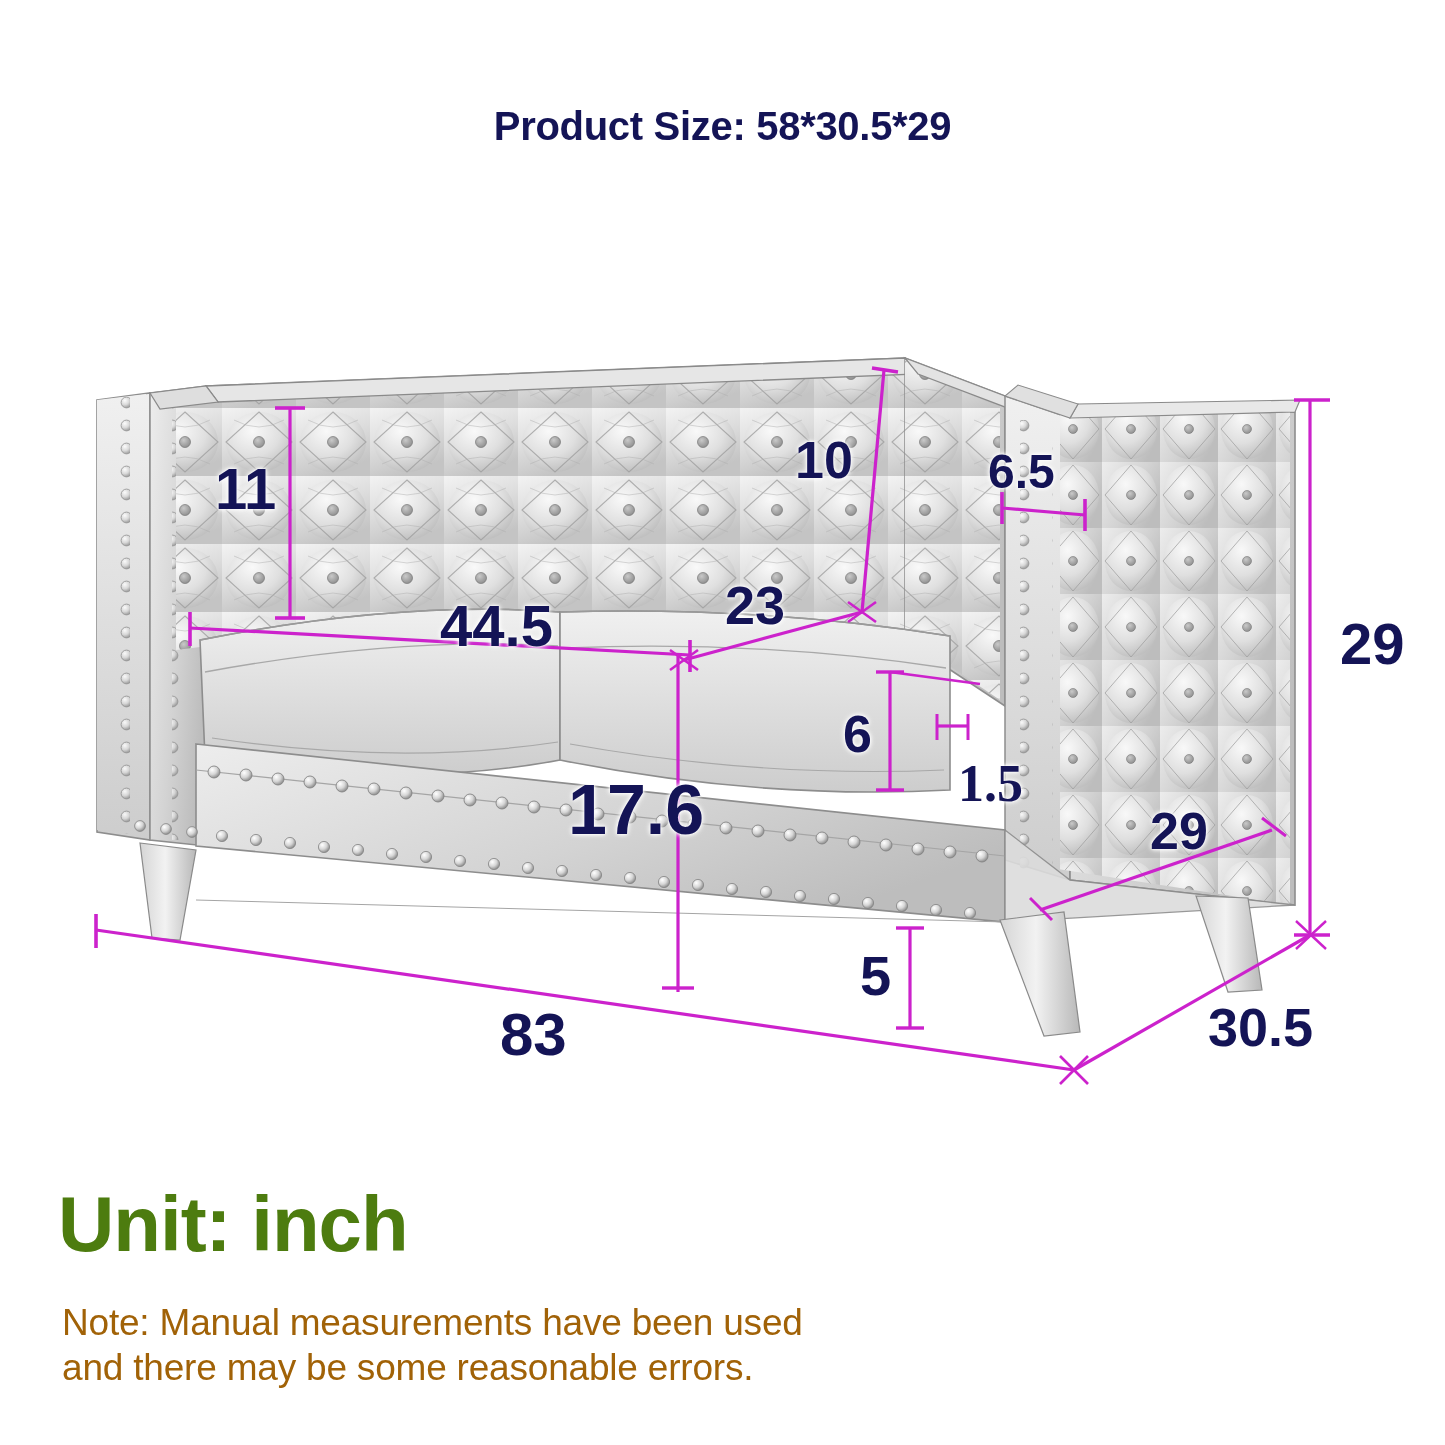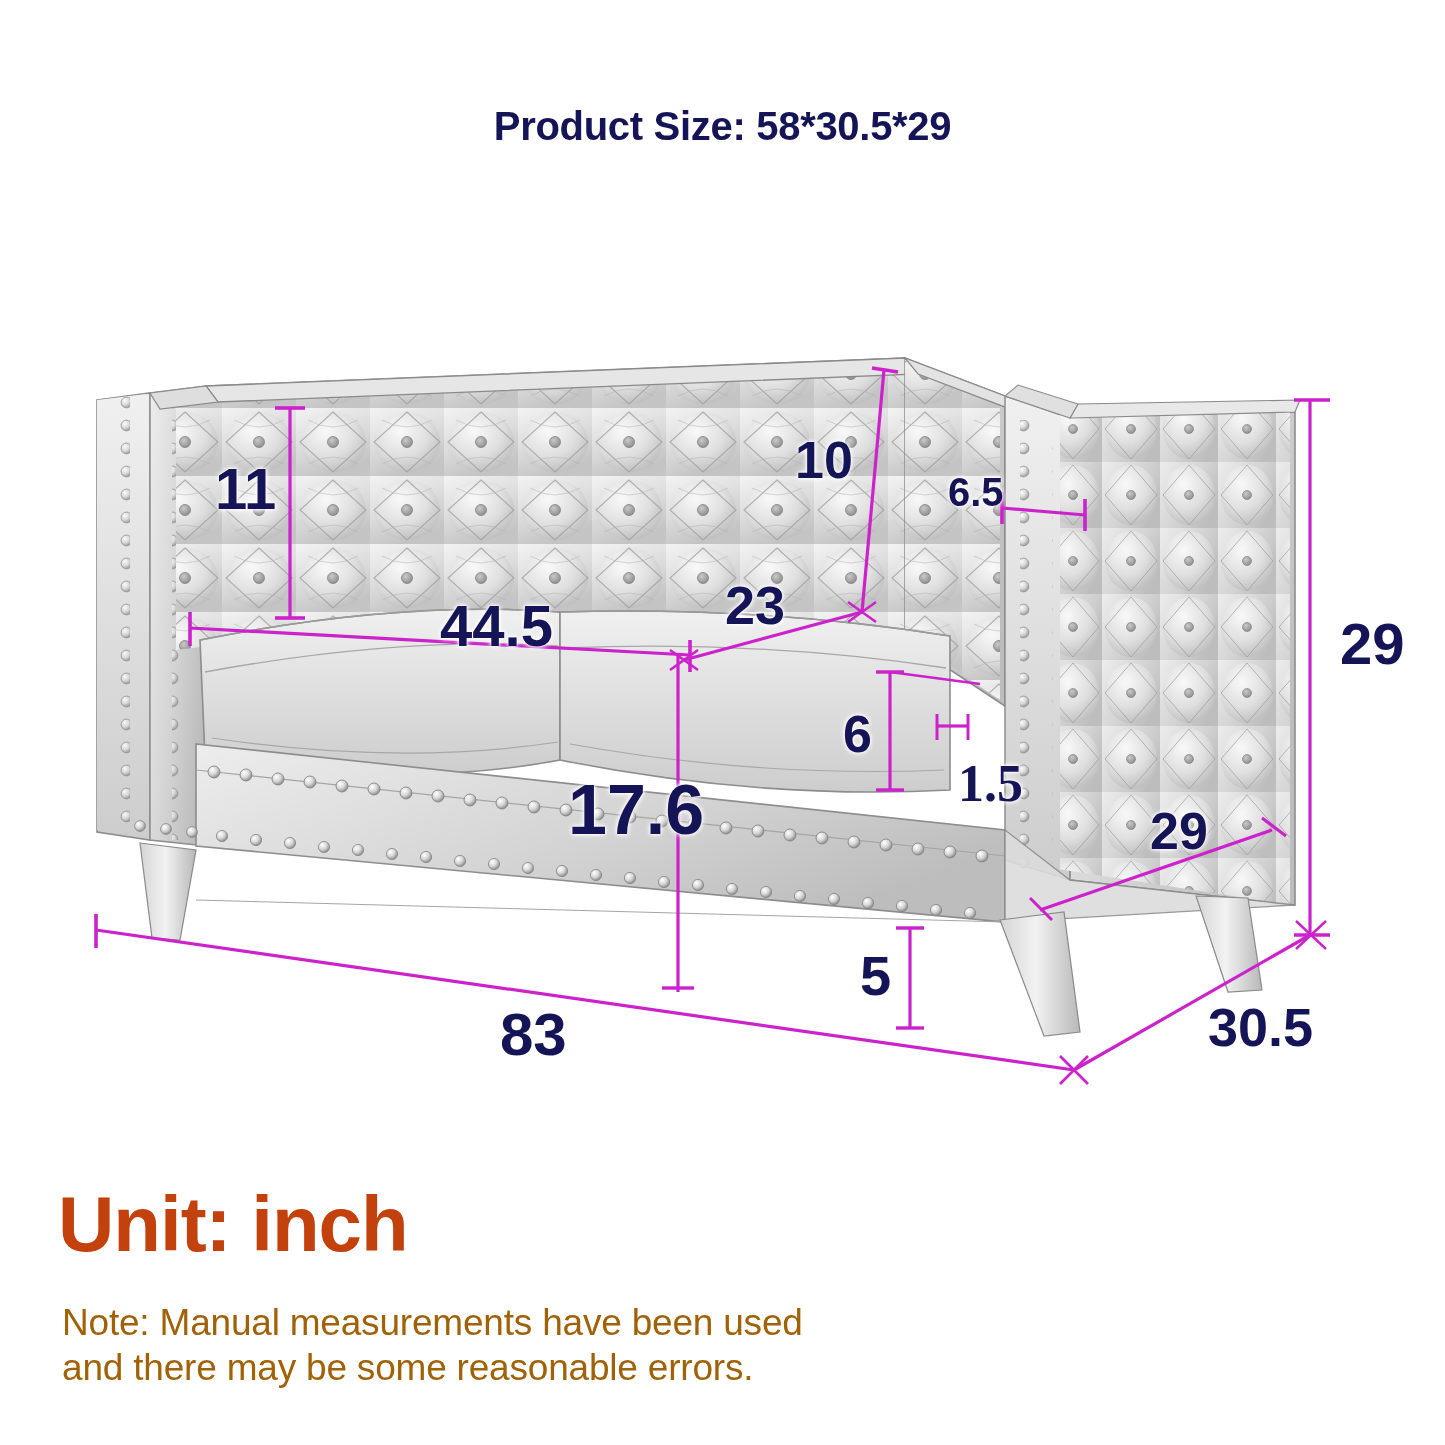--- a/index.html
+++ b/index.html
@@ -13,21 +13,21 @@
   .title{
     position:absolute;left:0;right:0;top:104px;
     text-align:center;
     font-size:40px;font-weight:bold;letter-spacing:-0.3px;
     color:#141456;
     font-family:"Liberation Sans","DejaVu Sans",sans-serif;
   }
 
   .unit{
     position:absolute;left:58px;top:1185px;
-    font-size:78px;font-weight:bold;color:#c2410c;
+    font-size:78px;font-weight:bold;color:#4d7c0f;
     letter-spacing:-1px;line-height:1;
   }
   .note{
     position:absolute;left:62px;top:1300px;
     font-size:37px;font-weight:normal;color:#a16207;
     line-height:1.22;letter-spacing:-0.2px;white-space:pre-line;
   }
 
   svg.art{position:absolute;left:0;top:0;width:1445px;height:1445px;}
 
@@ -36,21 +36,21 @@
     position:absolute;
     color:#141456;font-weight:bold;
     font-family:"Liberation Sans","DejaVu Sans",sans-serif;
     line-height:1;white-space:nowrap;
     text-shadow:0 0 2px #fff,0 0 4px #fff,0 0 6px #fff;
   }
   .d-12   {left:215px; top:460px; font-size:58px;}
   .d-445  {left:440px; top:597px; font-size:58px;text-align:right;}
   .d-14   {left:795px; top:434px; font-size:52px;}
   .d-23   {left:725px; top:578px; font-size:54px;}
-  .d-65   {left:948px; top:448px; font-size:40px;margin-top:24px;}
+  .d-65   {left:988px; top:448px; font-size:48px;}
   .d-29r  {left:1340px;top:615px; font-size:58px;}
   .d-6    {left:843px; top:708px; font-size:52px;}
   .d-15   {left:958px; top:758px; font-size:52px;font-family:Liberation Serif, serif;}
   .d-176  {left:568px; top:775px; font-size:70px;}
   .d-29d  {left:1150px;top:805px; font-size:52px;}
   .d-5    {left:860px; top:948px; font-size:56px;}
   .d-58   {left:500px; top:1005px;font-size:60px;}
   .d-305  {left:1208px;top:1000px;font-size:54px;}
 </style>
 </head>

